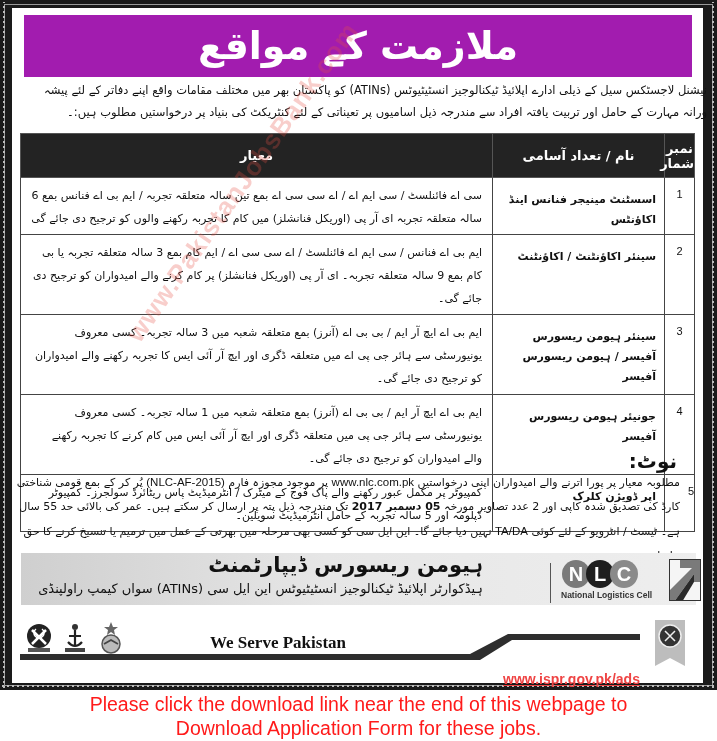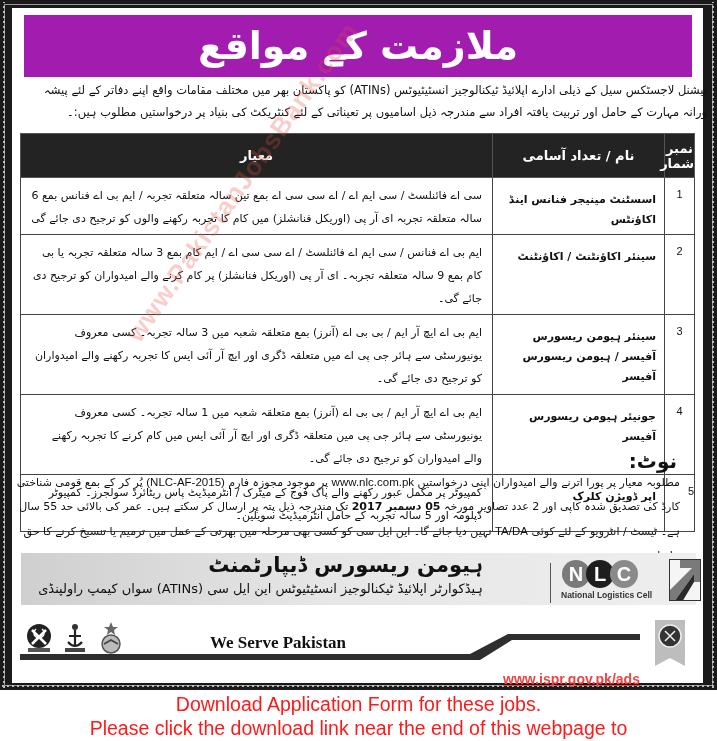--- a/index.html
+++ b/index.html
@@ -273,15 +273,15 @@
   <svg class="ispr-badge" viewBox="0 0 30 46">
     <polygon points="0,0 30,0 30,46 15,38 0,46" fill="#bdbdbd"></polygon>
     <circle cx="15" cy="16" r="11" fill="#333" stroke="#eee" stroke-width="1.5"></circle>
     <path d="M10 11 L20 21 M20 11 L10 21" stroke="#eee" stroke-width="1.5"></path>
   </svg>
 </div>
 
 <div class="watermark">www.PakistanJobsBank.com</div>
 
 <div class="download-notice">
+  <div>Please click the download link near the end of this webpage to</div>
   <div>Download Application Form for these jobs.</div>
-  <div>Please click the download link near the end of this webpage to</div>
 </div>
 
 </body></html>

